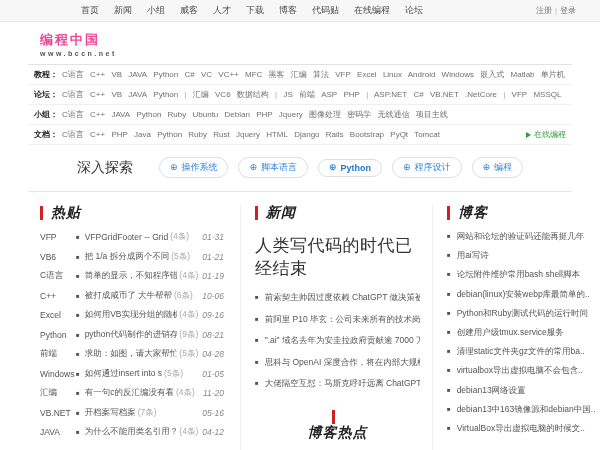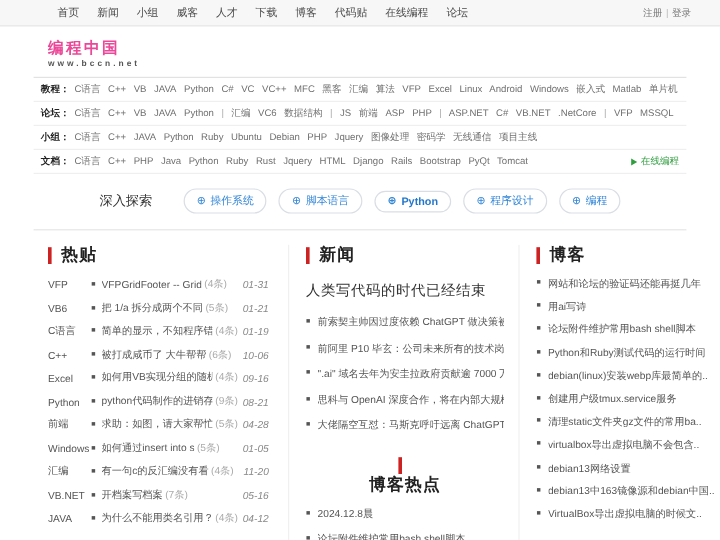--- a/index.html
+++ b/index.html
@@ -3,21 +3,21 @@
 <meta charset="utf-8">
 <style>
   * { margin:0; padding:0; box-sizing:border-box; }
   html,body { width:600px; height:450px; background:#fff; overflow:hidden;
     font-family:"Liberation Sans","DejaVu Sans",sans-serif; }
   a { text-decoration:none; cursor:pointer; }
 
   
   .topbar { height:22px; background:#f7f7f7; border-bottom:1px solid #e7e7e7;
     display:flex; align-items:center; padding:0 24px 0 48px; }
-  .topnav { display:flex; gap:15px; }
+  .topnav { display:flex; gap:15px;margin-left:33px; }
   .topnav a { font-size:9px; color:#4a4a4a; }
   .auth { margin-left:auto; display:flex; align-items:center; font-size:8px; color:#777; }
   .auth a { color:#777; }
   .auth .bar { margin:0 3px; color:#bbb; }
 
   
   .logoblk { padding:9px 0 0 40px; }
   .logo-title { font-size:13px; font-weight:bold; color:#ec4899; letter-spacing:2px;
     font-family:"Liberation Serif","DejaVu Serif",serif; }
   .logo-url { font-size:7px; color:#555; letter-spacing:2.5px; margin-top:1px; font-weight:bold; }
@@ -31,44 +31,44 @@
   .catrow .links a { color:#707070; margin-right:4px; }
   .catrow .links .sep { color:#aaa; margin-right:4px; }
   .online { margin-left:auto; flex:none; display:flex; align-items:center; gap:3px; }
   .online .tri { width:0; height:0; border-left:5px solid #2f9e3f; border-top:3.5px solid transparent;
     border-bottom:3.5px solid transparent; }
   .online a { color:#2f9e3f; font-size:8px; }
 
   
   .explore { display:flex; align-items:center; justify-content:center; gap:10px;
     padding:12px 0 13px 0; margin:0 28px; border-bottom:1px solid #e5e5e5; }
-  .explore .cap { font-size:11px; color:#333; margin-right:16px; }
+  .explore .cap { font-size:14px; color:#333; margin-right:16px; }
   .pill { display:inline-flex; align-items:center; gap:4px; border:1px solid #d9dee4;
     border-radius:12px; padding:3px 10px; font-size:9px; color:#3185d8; background:#fff; }
   .pill .picon { font-size:9px; color:#3185d8; line-height:1; }
   .pill.bold { font-weight:bold; color:#2277cc; }
 
   
   .cols { display:flex; margin:12px 24px 0 40px; }
   .col-left { width:184px; flex:none; }
   .col-mid  { width:180px; flex:none; margin-left:16px; padding-left:14px; border-left:1px solid #f0f0f0; }
   .col-right{ flex:1; margin-left:12px; padding-left:14px; border-left:1px solid #f0f0f0; }
 
   .sec-title { display:flex; align-items:center; margin-bottom:9px; }
   .sec-title .rb { width:3px; height:14px; background:#c22; margin-right:8px; flex:none; }
-  .sec-title .tt { font-size:14px; font-weight:bold; color:#222; letter-spacing:1px; }
+  .sec-title .tt { font-size:14px; font-weight:bold; color:#222; letter-spacing:1px;font-style:italic; }
 
   .hotrow { display:flex; align-items:center; margin:7.5px 0; font-size:8.5px; white-space:nowrap; }
   .hotrow .cat { width:36px; flex:none; color:#555; overflow:hidden; }
   .hotrow .sq { color:#555; font-size:6px; margin-right:5px; flex:none; }
   .hotrow .ttl { color:#555; overflow:hidden;text-align:right; }
   .hotrow .cnt { color:#aaa; margin-left:2px; }
   .hotrow .dt { margin-left:auto; color:#888; flex:none; padding-left:4px;font-style:italic; }
 
-  .headline { font-size:12px; color:#333; margin:12px 0 12px 0; letter-spacing:0.5px; }
+  .headline { font-size:17px; color:#333; margin:12px 0 12px 0; letter-spacing:0.5px; }
   .newsitem, .blogitem { display:flex; align-items:flex-start; font-size:8.5px;
     color:#555; white-space:nowrap; overflow:hidden; }
   .newsitem { margin:9.5px 0; }
   .blogitem { margin:7.2px 0; }
   .newsitem .sq, .blogitem .sq { color:#555; font-size:6px; margin-right:6px; line-height:10px; flex:none; }
   .newsitem a, .blogitem a { color:#555; overflow:hidden; }
 
   .bloghot-title { margin-top:20px;flex-direction:column; }
 </style>
 </head>
@@ -494,28 +494,28 @@
         <a>用ai写诗</a>
       </div>
 
       <div class="blogitem">
         <span class="sq">■</span>
         <a>论坛附件维护常用bash shell脚本</a>
       </div>
 
       <div class="blogitem">
         <span class="sq">■</span>
+        <a>debian(linux)安装webp库最简单的..</a>
+      </div>
+
+      <div class="blogitem">
+        <span class="sq">■</span>
         <a>Python和Ruby测试代码的运行时间</a>
       </div>
 
-      <div class="blogitem">
-        <span class="sq">■</span>
-        <a>debian(linux)安装webp库最简单的..</a>
-      </div>
-
 
       <div class="blogitem">
         <span class="sq">■</span>
         <a>创建用户级tmux.service服务</a>
       </div>
 
       <div class="blogitem">
         <span class="sq">■</span>
         <a>清理static文件夹gz文件的常用ba..</a>
       </div>

